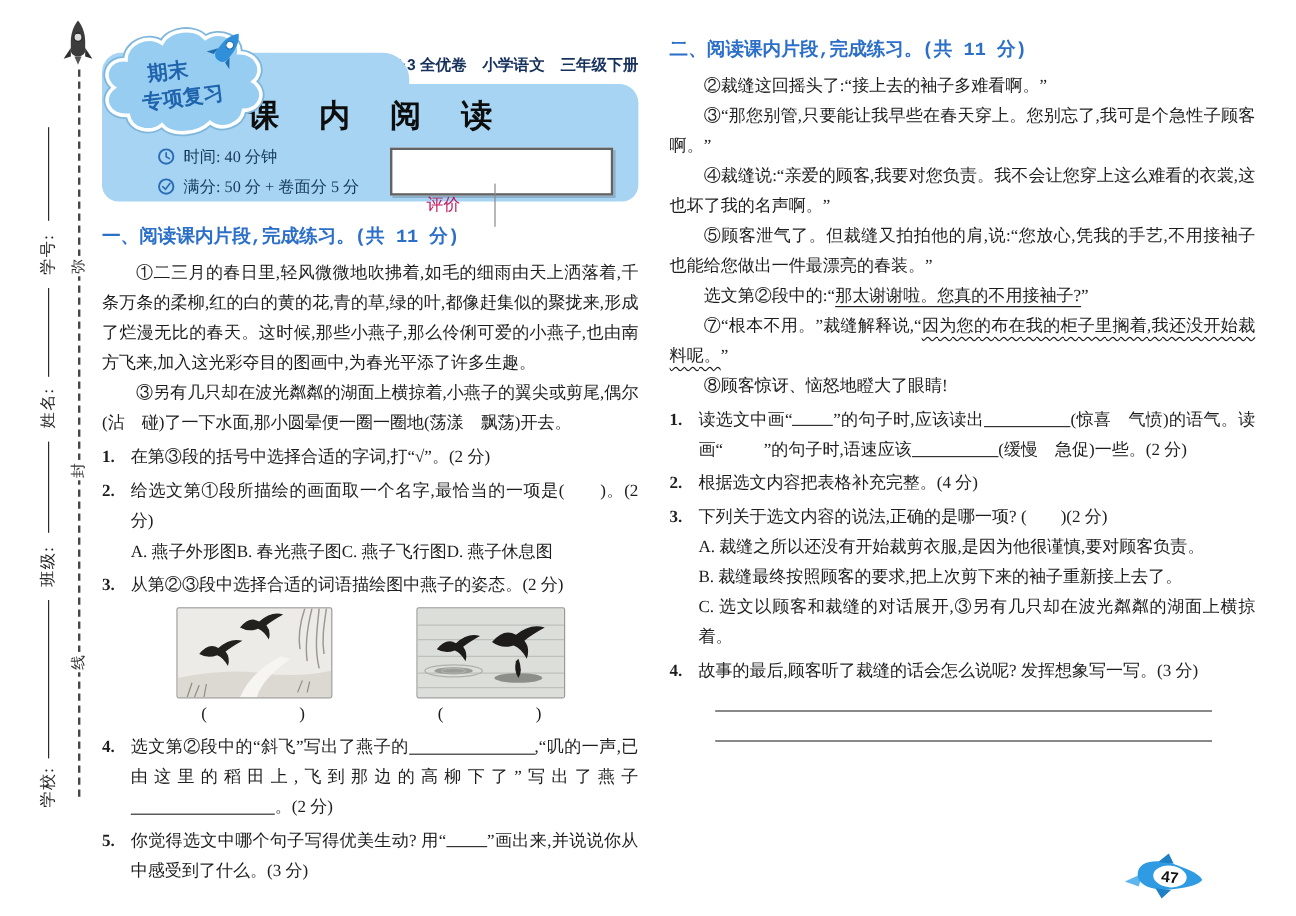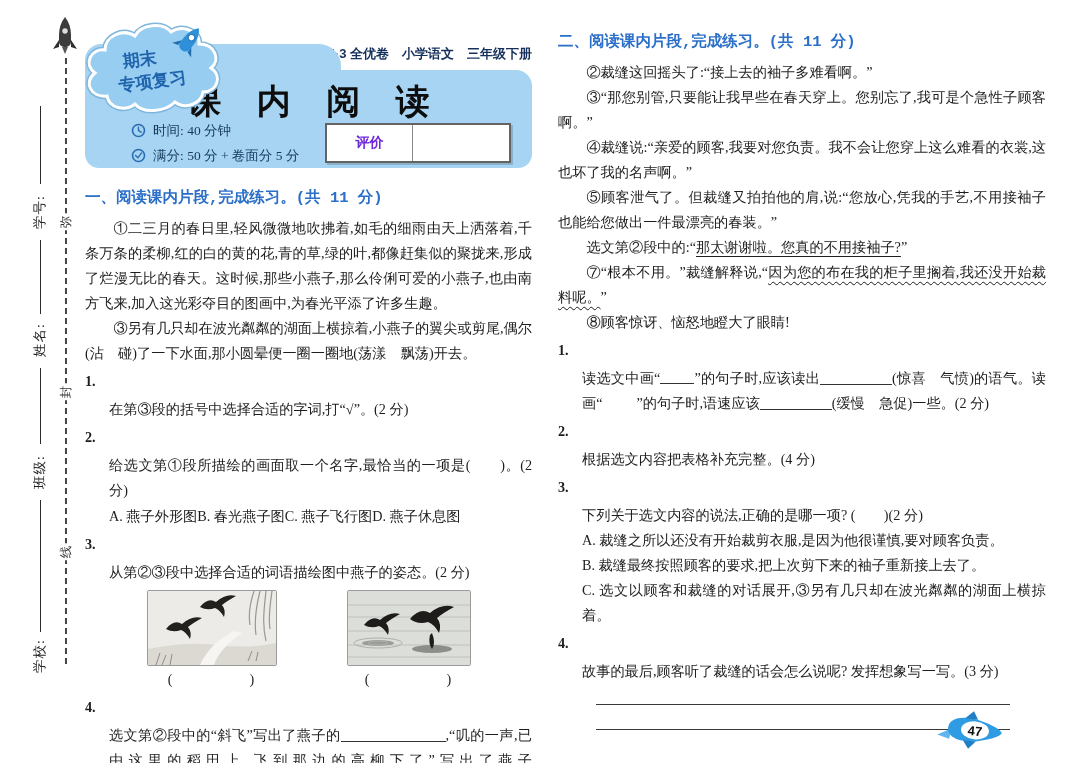--- a/index.html
+++ b/index.html
@@ -20,39 +20,39 @@
   .col-right{position:absolute;left:558px;top:30px;width:488px;font-size:14.2px;line-height:25px;}
 
   
   .series{position:absolute;top:45px;right:0;font-family:"Liberation Sans",sans-serif;
           font-weight:bold;font-size:13px;color:#16305c;}
   .panel-tab{position:absolute;left:0;top:44px;width:256px;height:38px;background:#a6d4f2;
              border-radius:16px 22px 0 0;}
   .panel-body{position:absolute;left:0;top:70px;width:447px;height:98px;background:#a6d4f2;
               border-radius:0 16px 14px 14px;}
   .cloud-badge{position:absolute;left:-6px;top:18px;z-index:3;}
-  .exam-title{margin:0;padding-top:9px;text-align:center;font-size:34px;font-weight:bold;
+  .exam-title{margin:0;padding-top:9px;text-align:center;font-size:26px;font-weight:bold;
               letter-spacing:13px;text-indent:13px;color:#0d0d0d;
               font-family:"Liberation Sans",sans-serif;}
   .info{position:absolute;left:46px;top:48px;}
   .info-row{display:flex;align-items:center;gap:7px;height:25px;font-size:13.5px;color:#17395f;}
   .eval{position:absolute;left:240px;top:53px;width:182px;height:36px;background:#fff;
         border:2px solid #636363;display:flex;box-shadow:2px 2px 0 rgba(90,110,130,.35);}
   .eval-cell{height:100%;display:flex;align-items:center;justify-content:center;}
-  .eval-cell.label{width:85px;border-right:1.5px solid #8a8a8a;font-weight:bold;font-size:14px;color:#6d28d9;}
+  .eval-cell.label{width:85px;border-right:1.5px solid #8a8a8a;font-weight:normal;font-size:14px;color:#be185d;margin-top:28px;}
   .eval-cell.empty{flex:1;}
 
   
   .sec-heading{font-family:Liberation Mono, monospace;font-weight:bold;font-size:15.5px;
                color:#2b6fc8;margin:0 0 5px 0;}
   .s1{position:absolute;left:0;top:186px;width:447px;font-size:14.2px;line-height:25px;}
   p.passage{margin:0;text-align:justify;text-indent:2em;}
   .q{display:flex;margin-top:3px;}
   .q-num{width:24px;flex:none;font-weight:bold;}
-  .q-body{flex:1;text-align:justify;margin-top:28px;}
+  .q-body{flex:1;text-align:justify;}
   .options-row{display:flex;margin:1px 0 0 24px;white-space:nowrap;}
   .opt-line{margin-left:24px;text-align:justify;}
   .blank{display:inline-block;border-bottom:1.2px solid #333;height:1em;vertical-align:-2px;}
   .b105{width:105px}.b120{width:120px}.b72{width:72px}
   .line-q{display:inline-block;width:34px;border-bottom:1.5px solid #333;height:0.85em;vertical-align:-1px;}
   .wavy-q{display:inline-block;width:34px;height:0.95em;vertical-align:-1px;
           text-decoration:underline;text-decoration-style:wavy;text-decoration-thickness:1.2px;
           text-underline-offset:3px;color:#333;overflow:hidden;}
   .u-solid{text-decoration:underline;text-underline-offset:4px;}
   .u-wavy{text-decoration:underline;text-decoration-style:wavy;text-decoration-thickness:1.2px;

